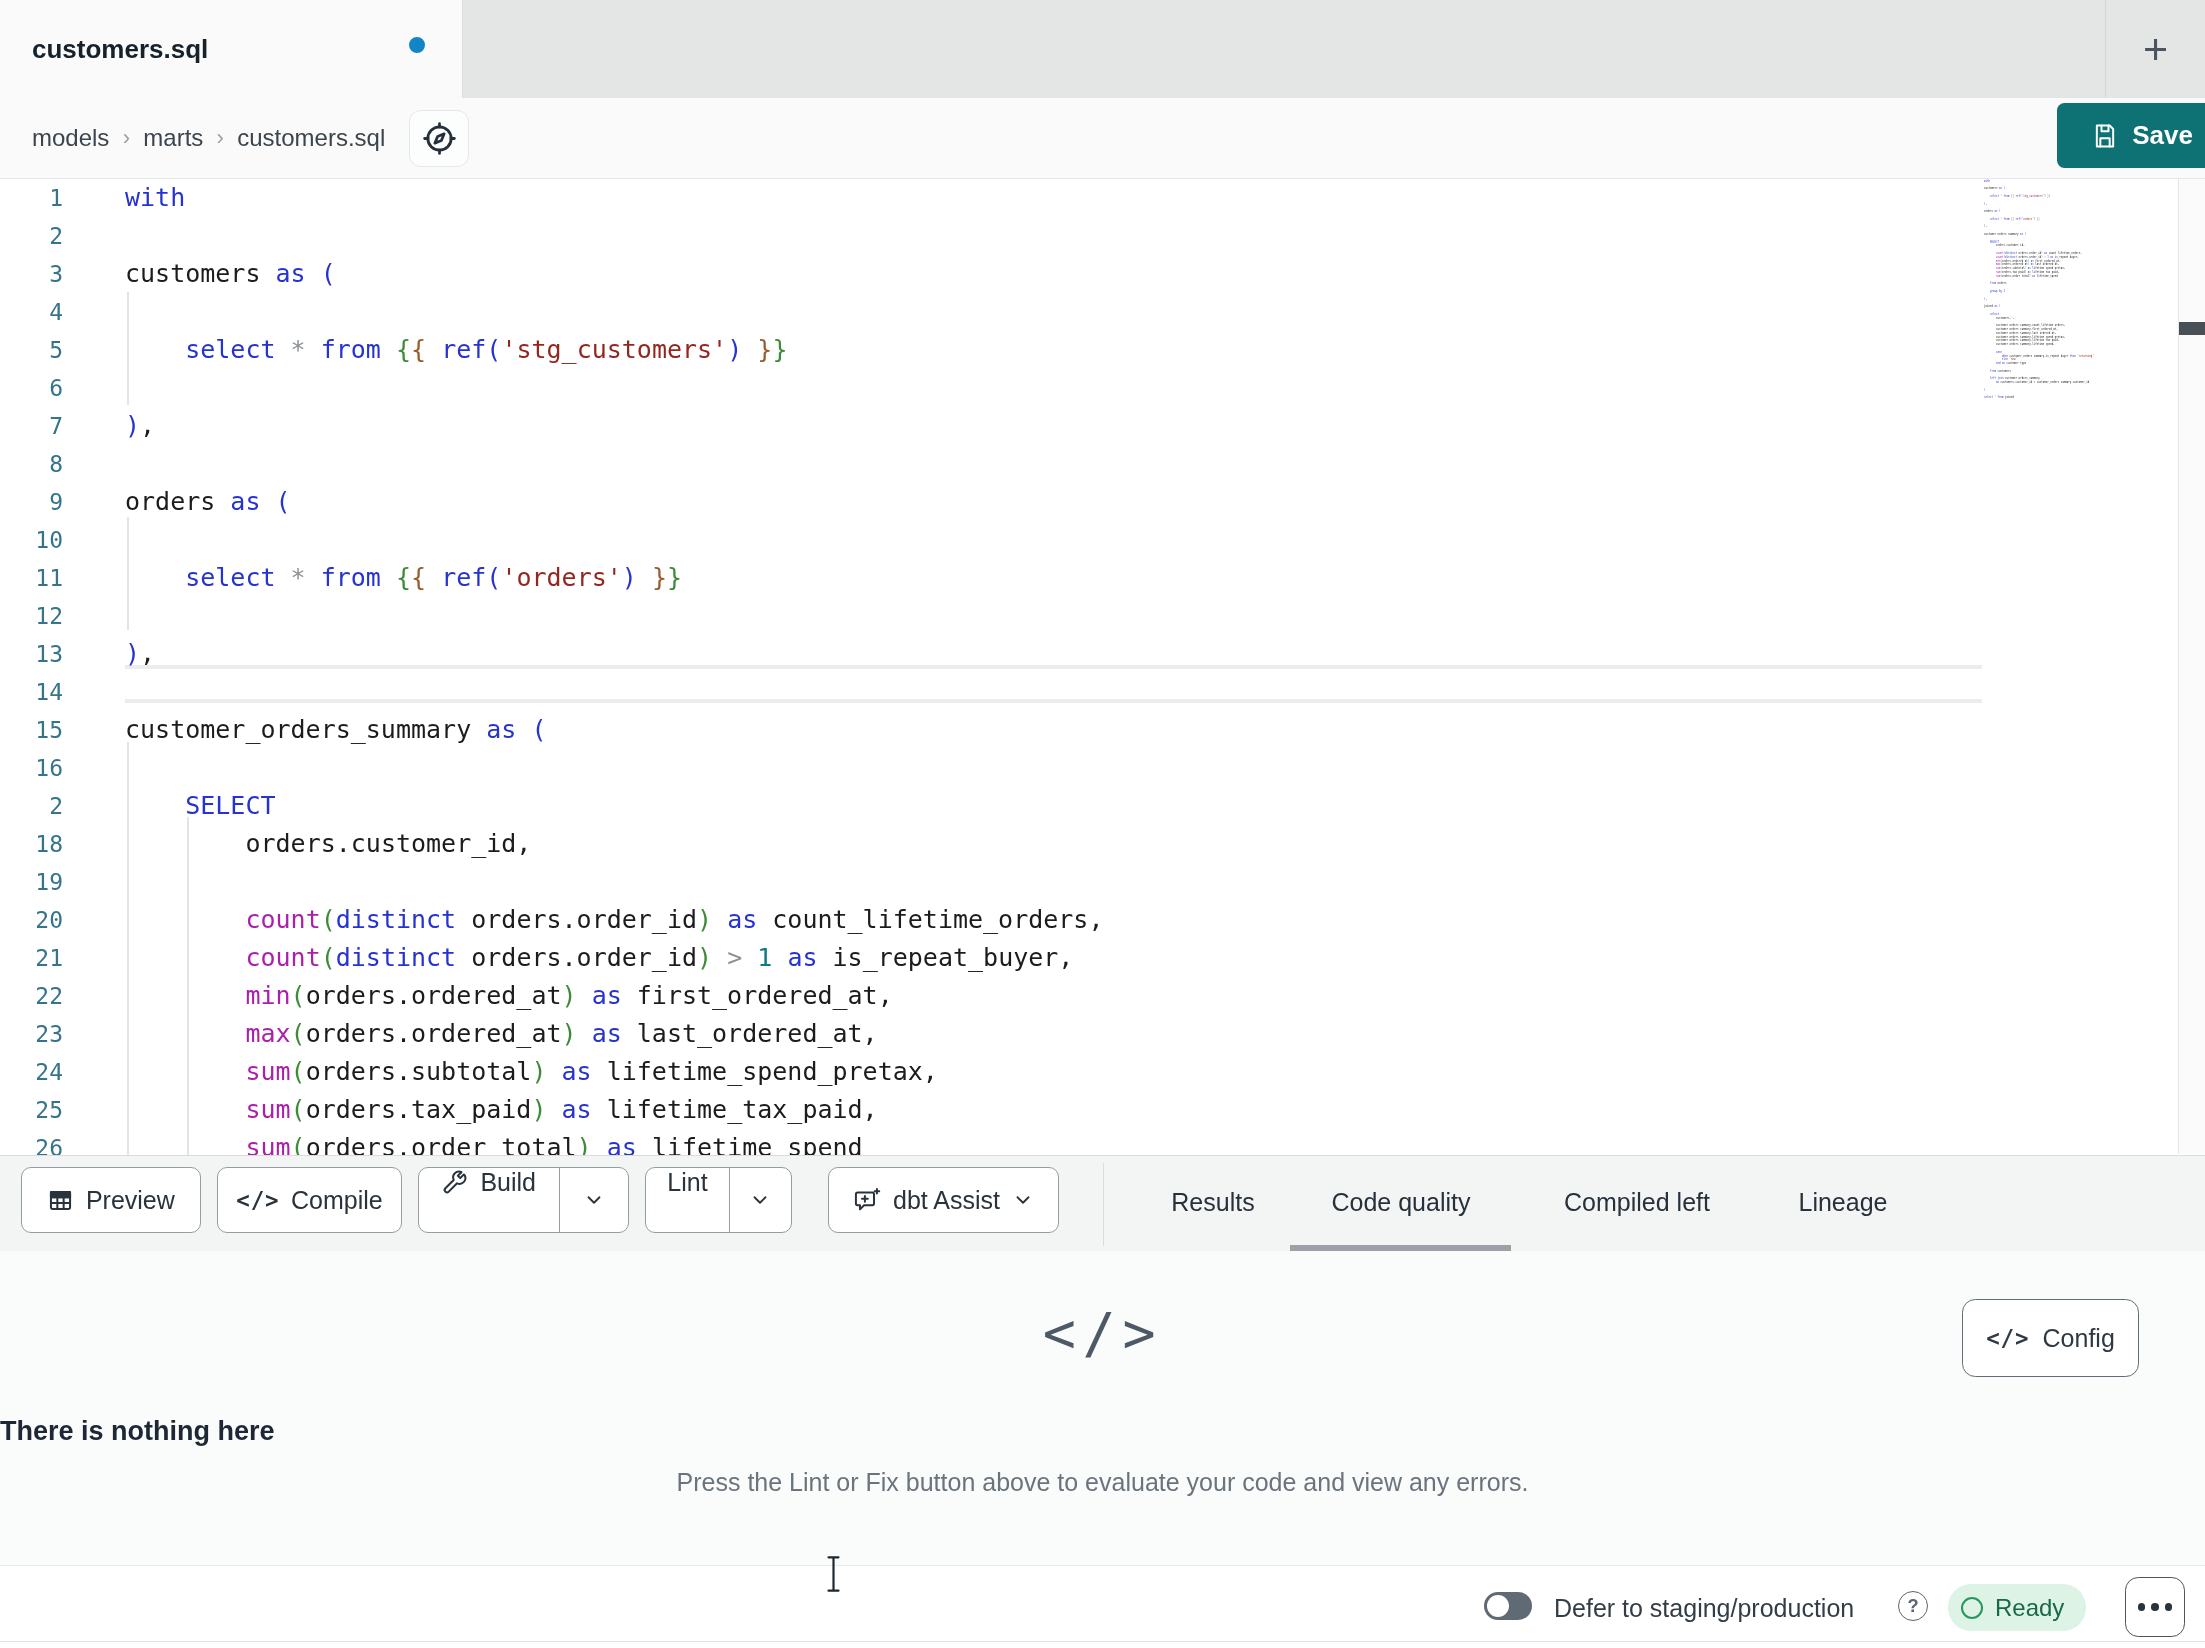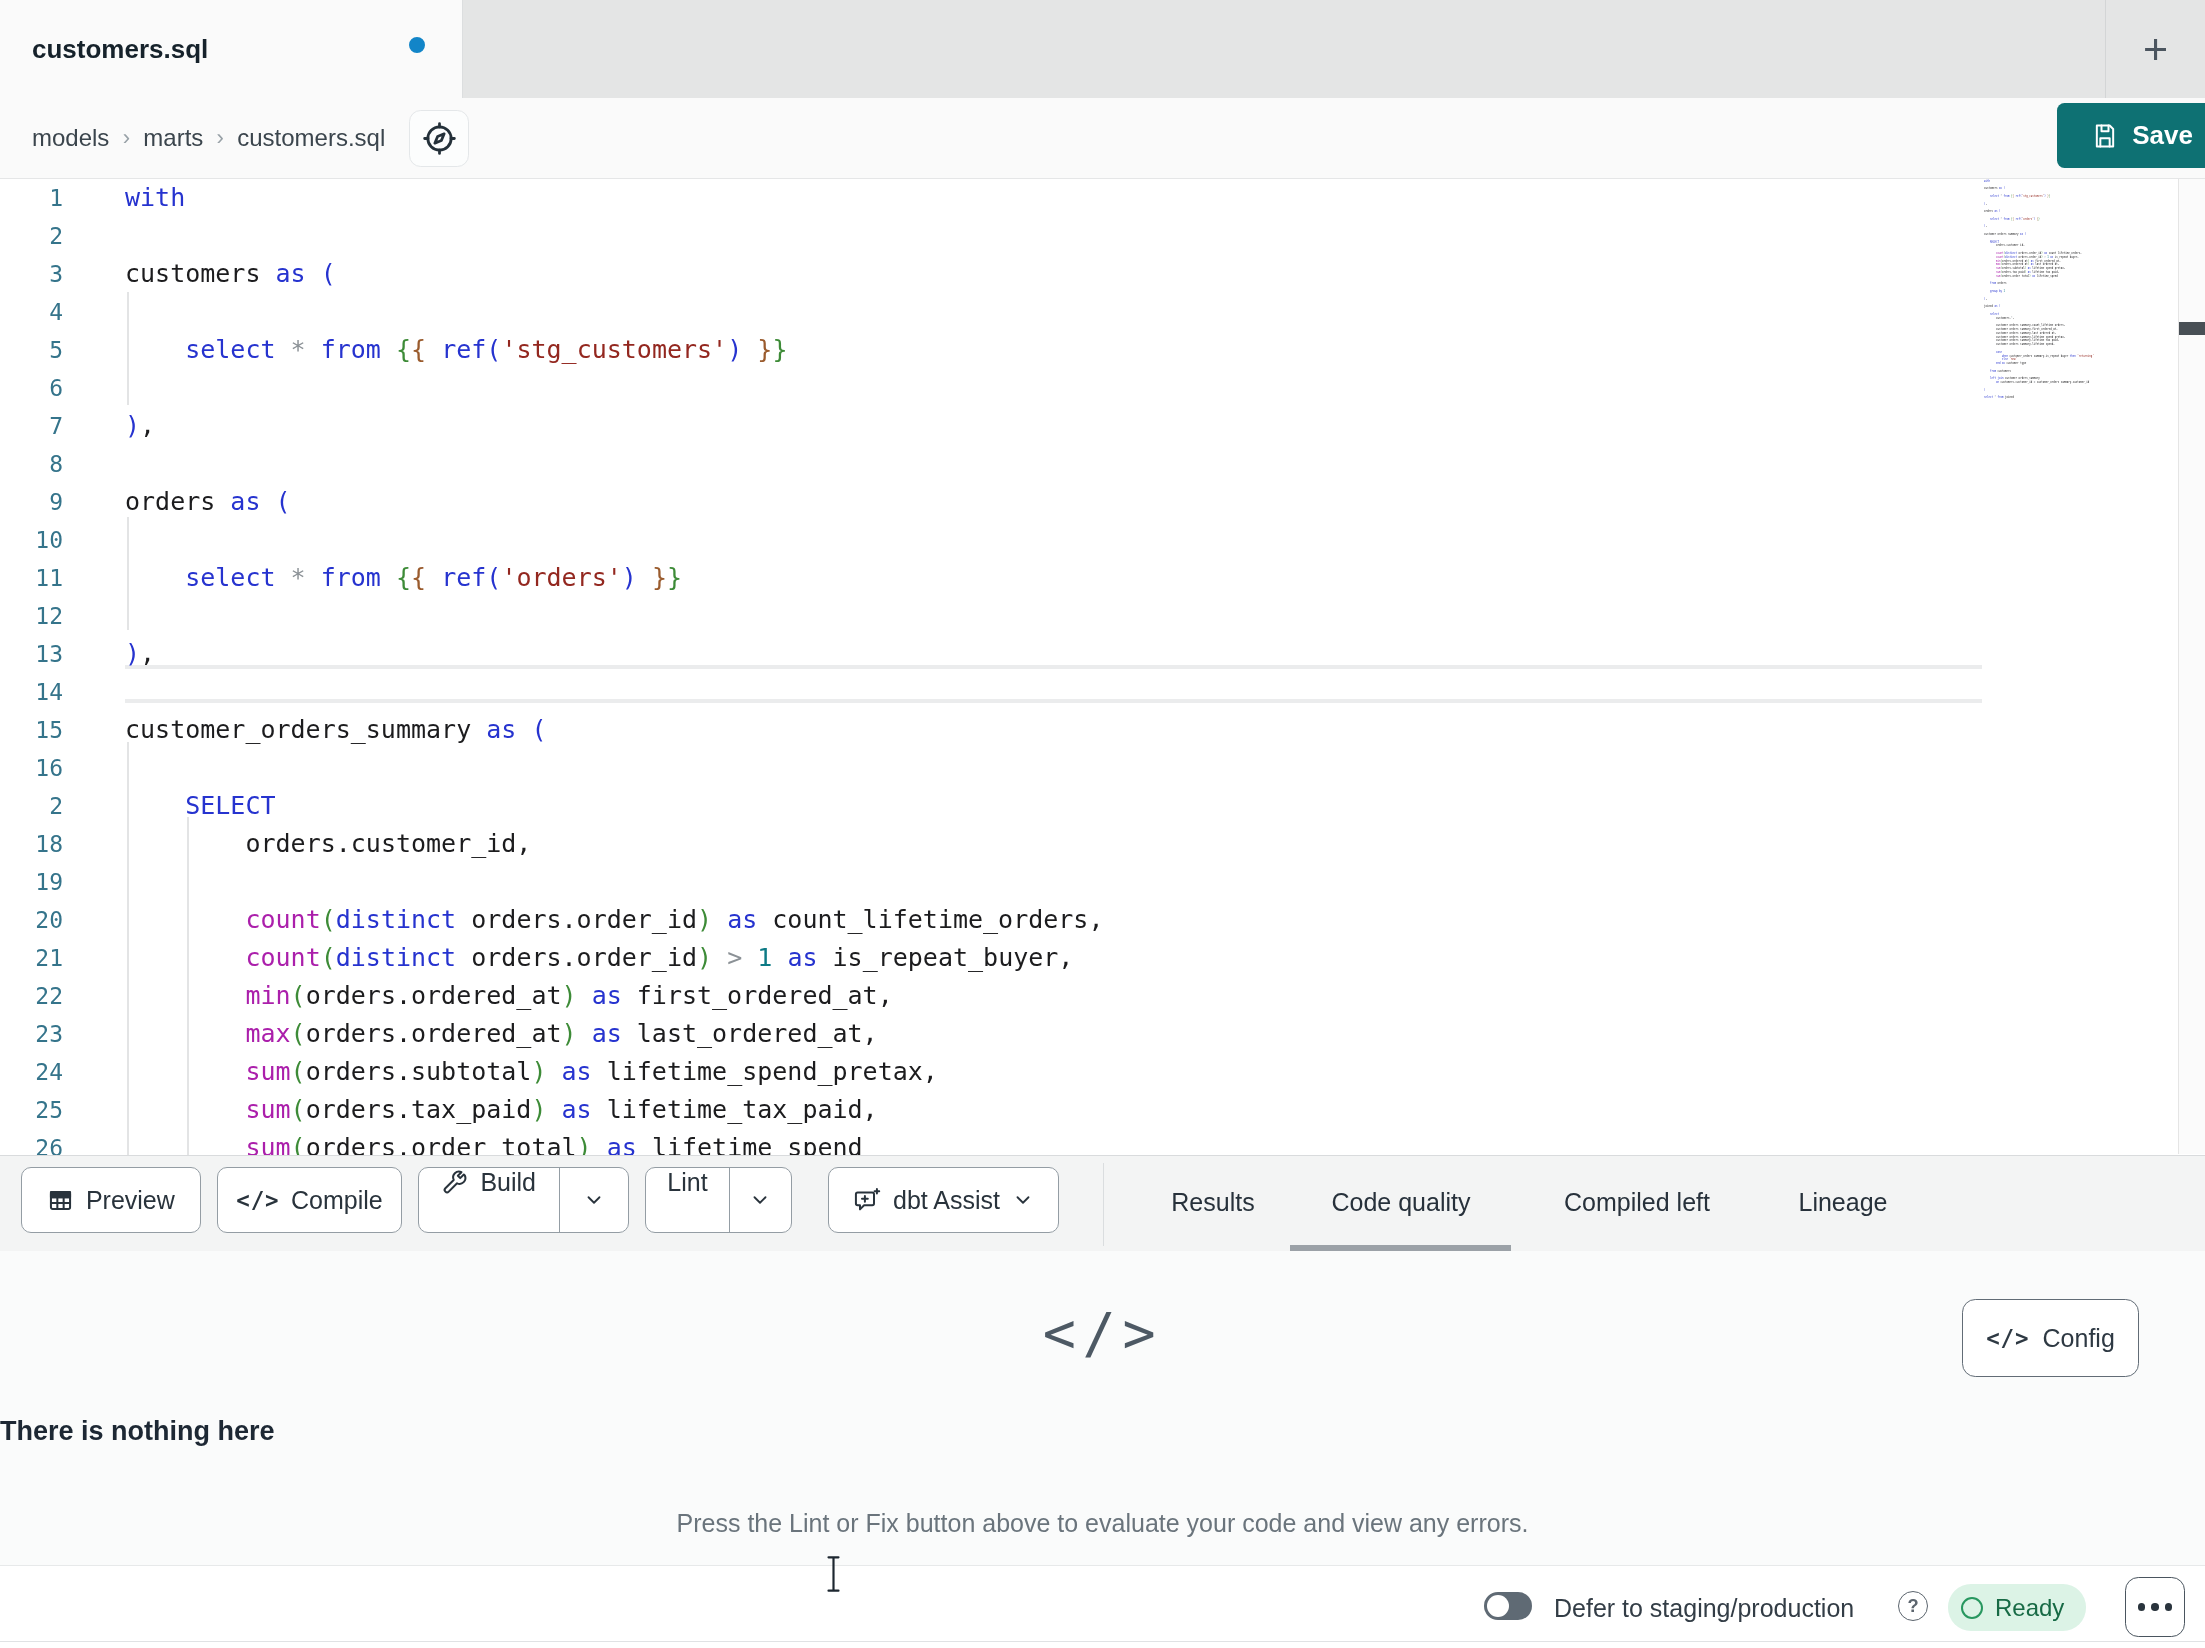--- a/index.html
+++ b/index.html
@@ -63,21 +63,21 @@
   .ptab{position:absolute;top:0;height:90px;line-height:90px;transform:translateX(-50%);
         font-size:25px;color:#27313b;cursor:pointer;background:none;border:none;font-family:inherit;}
   .tab-underline{position:absolute;left:1290px;bottom:0;width:221px;height:5.8px;background:#9ba1a7;}
   .glyph-code{font-family:"DejaVu Sans Mono",monospace;font-weight:600;font-size:22.5px;letter-spacing:0.8px;}
 
   
   .panel{position:absolute;left:0;top:1251px;width:2205px;height:314px;background:#fafbfb;}
   .empty-icon{position:absolute;left:0;top:50px;width:2205px;text-align:center;font-size:55px;font-weight:500;
               color:#4d5964;letter-spacing:6.7px;font-family:"DejaVu Sans Mono",monospace;}
   .empty-title{position:absolute;left:0;top:165px;width:2205px;text-align:left;font-size:27px;font-weight:700;color:#1d2834;}
-  .empty-sub{position:absolute;left:0;top:217px;width:2205px;text-align:center;font-size:25px;color:#6a747c;margin-top:41px;}
+  .empty-sub{position:absolute;left:0;top:217px;width:2205px;text-align:center;font-size:25px;color:#6a747c;}
   .config-btn{position:absolute;left:1962px;top:48px;width:177px;height:78px;background:#fff;
               border:1.7px solid #626c76;border-radius:13.3px;display:flex;align-items:center;justify-content:center;
               gap:13.3px;font-size:25px;color:#2e3943;cursor:pointer;font-family:inherit;}
 
   
   .statusbar{position:absolute;left:0;top:1565px;width:2205px;height:105px;background:#fff;
              border-top:0.8px solid #e7e9ea;}
   .hairline{position:absolute;left:0;top:1641px;width:2205px;height:0.8px;background:#e0e2e4;}
   .toggle{position:absolute;left:1484px;top:26px;width:48px;height:28px;border-radius:14px;
           background:#5f6a74;cursor:pointer;}

